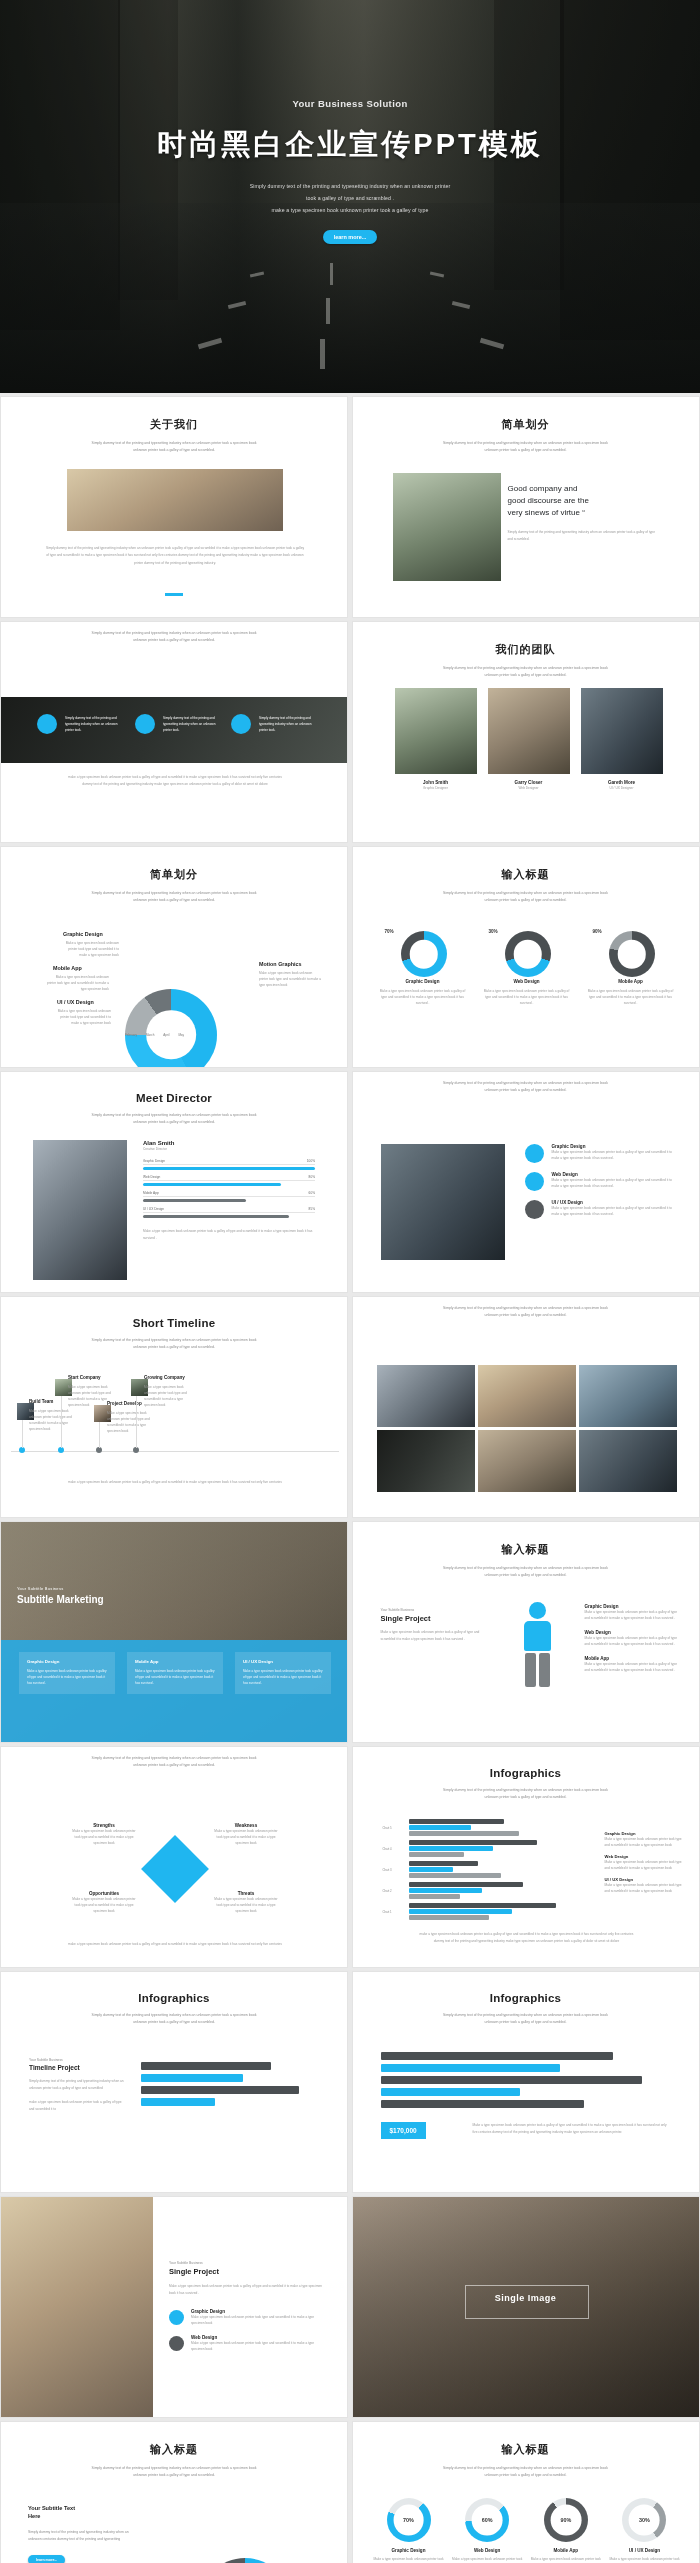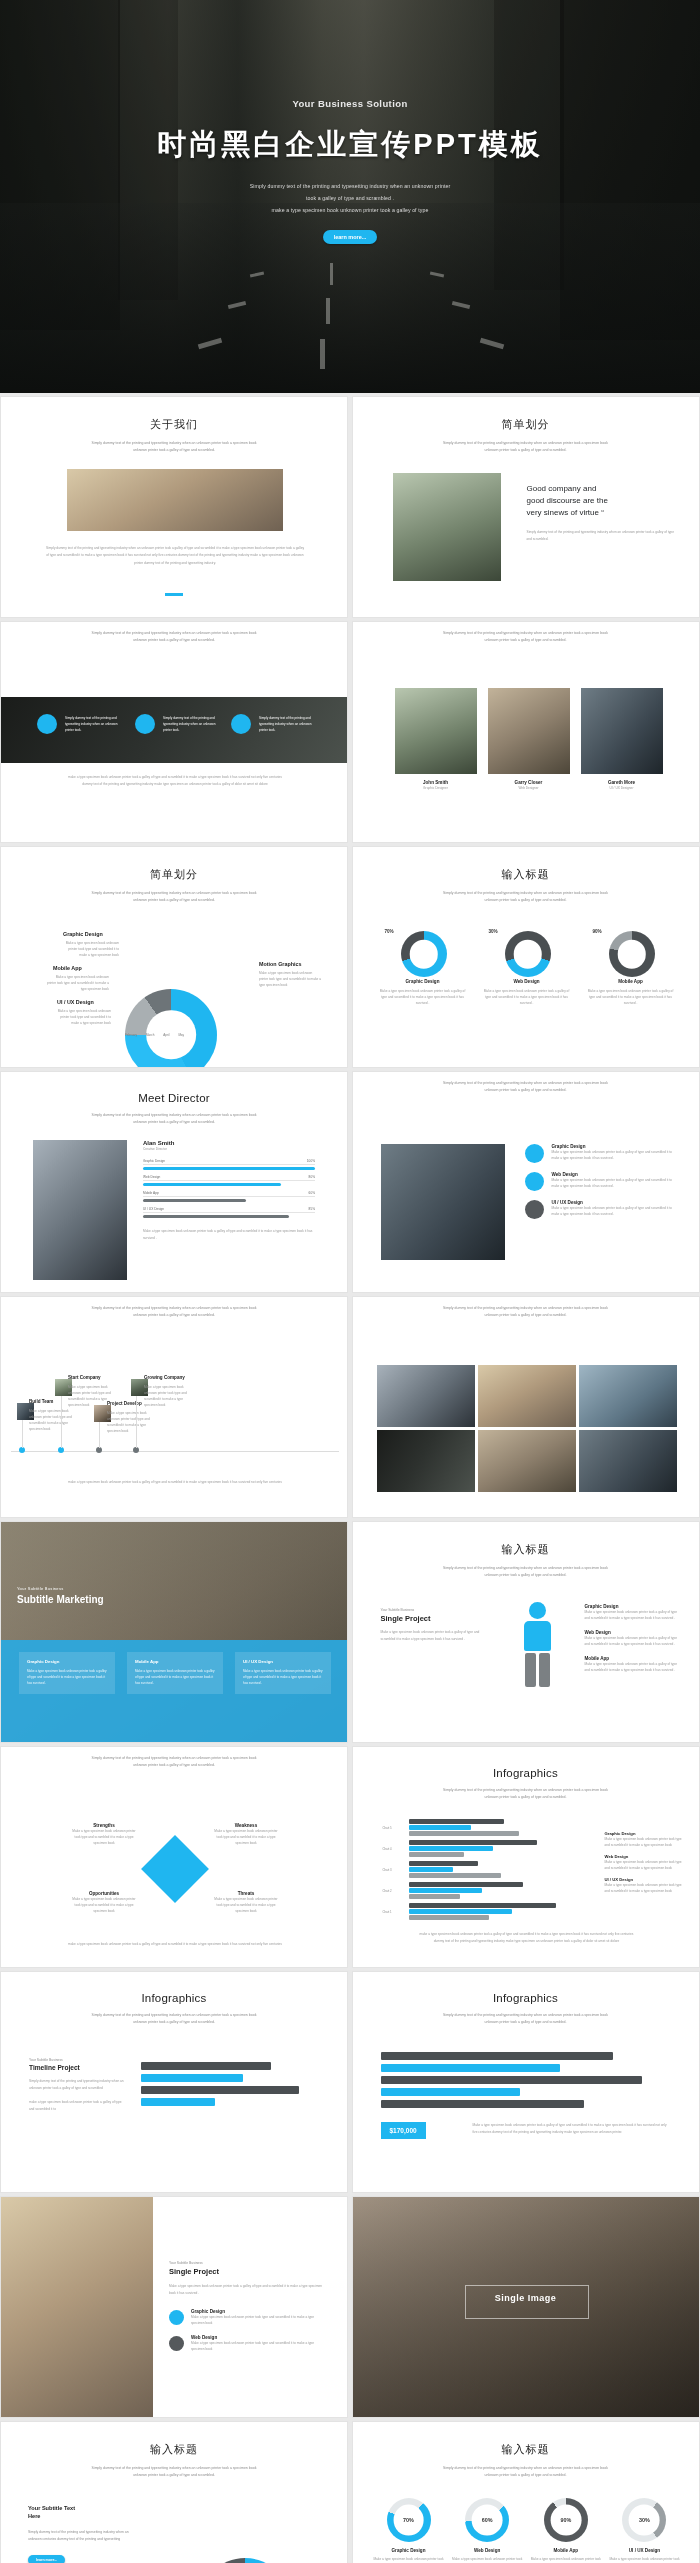--- a/index.html
+++ b/index.html
@@ -39,21 +39,21 @@
     box-shadow:0 1px 2px rgba(0,0,0,.3);
   }
 
   
   .grid { display:grid; grid-template-columns:1fr 1fr; gap:3px; background:#e9e9e9; padding:3px 0; }
   .slide {
     background:#fff; width:348px; height:222px; position:relative; overflow:hidden;
     border:1px solid #e3e3e3;
   }
 
-  .s-title { text-align:center; font-size:11px; font-weight:normal; color:#222; padding-top:20px; letter-spacing:1px; }
+  .s-title { text-align:center; font-size:11px; font-weight:bold; color:#222; padding-top:20px; letter-spacing:1px; }
   .s-title.en { font-size:11.5px; letter-spacing:.2px; }
   .s-desc { text-align:center; font-size:3.5px; line-height:2.1; color:#8b8b8b; margin-top:8px; padding:0 56px; }
   .s-foot { text-align:center; font-size:3.2px; line-height:2.1; color:#9a9a9a; padding:0 34px; }
 
   .ph { background:#cfd3d6; background-size:cover; }
   
   .ph-a{background:linear-gradient(150deg,#d9c9a8,#b09a7d 45%,#6f6152);}
   .ph-b{background:linear-gradient(160deg,#8fa08b,#52604f 55%,#2e382d);}
   .ph-c{background:linear-gradient(140deg,#9fb6c4,#5d7585 60%,#32414c);}
   .ph-d{background:linear-gradient(150deg,#c2b39a,#8d7f6c 50%,#4d4639);}
@@ -136,21 +136,21 @@
         </div>
     </div>
 
     <div class="slide">
       <div class="s-title">简单划分</div>
       <div class="s-desc">
         <div>Simply dummy text of the printing and typesetting industry when an unknown printer took a specimen book</div>
         <div>unknown printer took a galley of type and scrambled.</div>
       </div>
       <div class="ph ph-f abs" style="left:40px;top:76px;width:108px;height:108px"></div>
-      <div class="abs" style="left:174px;top:86px;width:150px">
+      <div class="abs" style="left:155px;top:86px;width:150px">
         <div style="font-size:8px;line-height:1.5;color:#1e2124;font-weight:300">
           <span>Good company and</span><br>
           <span>good </span><b>discourse are the</b><br>
           <b>very sinews of virtue “</b>
         </div>
         <div class="tiny" style="margin-top:10px;line-height:2.2">Simply dummy text of the printing and typesetting industry when an unknown printer took a galley of type and scrambled.</div>
       </div>
     </div>
 
     <div class="slide">
@@ -166,20 +166,21 @@
         <div class="abs dot" style="left:230px;top:17px;width:20px;height:20px;background:#1fb6f0"></div>
         <div class="abs" style="left:258px;top:18px;width:60px;font-size:3.1px;line-height:2;color:#fff">Simply dummy text of the printing and typesetting industry when an unknown printer took.</div>
       </div>
       <div class="abs s-foot" style="left:0;top:152px;width:348px">
         <div>make a type specimen book unknown printer took a galley of type and scrambled it to make a type specimen book it has survived not only five centuries</div>
         <div>dummy text of the printing and typesetting industry make type specimen an unknown printer took a galley of dolor sit amet sit dolore</div>
       </div>
     </div>
 
     <div class="slide">
+      <div class="s-title">我们的团队</div>
       <div class="s-desc">
         <div>Simply dummy text of the printing and typesetting industry when an unknown printer took a specimen book</div>
         <div>unknown printer took a galley of type and scrambled.</div>
       </div>
       <div class="abs flex" style="left:42px;top:66px;gap:11px">
         <div style="width:82px">
           <div class="ph ph-f" style="height:86px"></div>
           <div class="lbl-s" style="text-align:center;margin-top:6px">John Smith</div>
           <div class="tiny" style="text-align:center">Graphic Designer</div>
         </div>
@@ -325,20 +326,21 @@
           <div class="dot" style="width:19px;height:19px;background:#55595c;flex:0 0 19px"></div>
           <div>
               <div class="lbl-s">UI / UX Design</div>
           <div class="tiny">Make a type specimen book unknown printer took a galley of type and scrambled it to make a type specimen book it has survived .</div>
             </div>
         </div>
       </div>
     </div>
 
     <div class="slide">
+      <div class="s-title en">Short Timeline</div>
       <div class="s-desc">
         <div>Simply dummy text of the printing and typesetting industry when an unknown printer took a specimen book</div>
         <div>unknown printer took a galley of type and scrambled.</div>
       </div>
       <div class="abs" style="left:0;top:68px;width:348px;height:110px">
         <div class="abs" style="left:10px;top:86px;width:328px;height:1px;background:#dcdcdc"></div>
 
         <div class="abs ph ph-e" style="left:16px;top:38px;width:17px;height:17px"></div>
         <div class="abs lbl-s" style="left:28px;top:34px">Build Team</div>
         <div class="abs tiny" style="left:28px;top:43px;width:52px">Make a type specimen book unknown printer took type and scrambled it to make a type specimen book</div>

